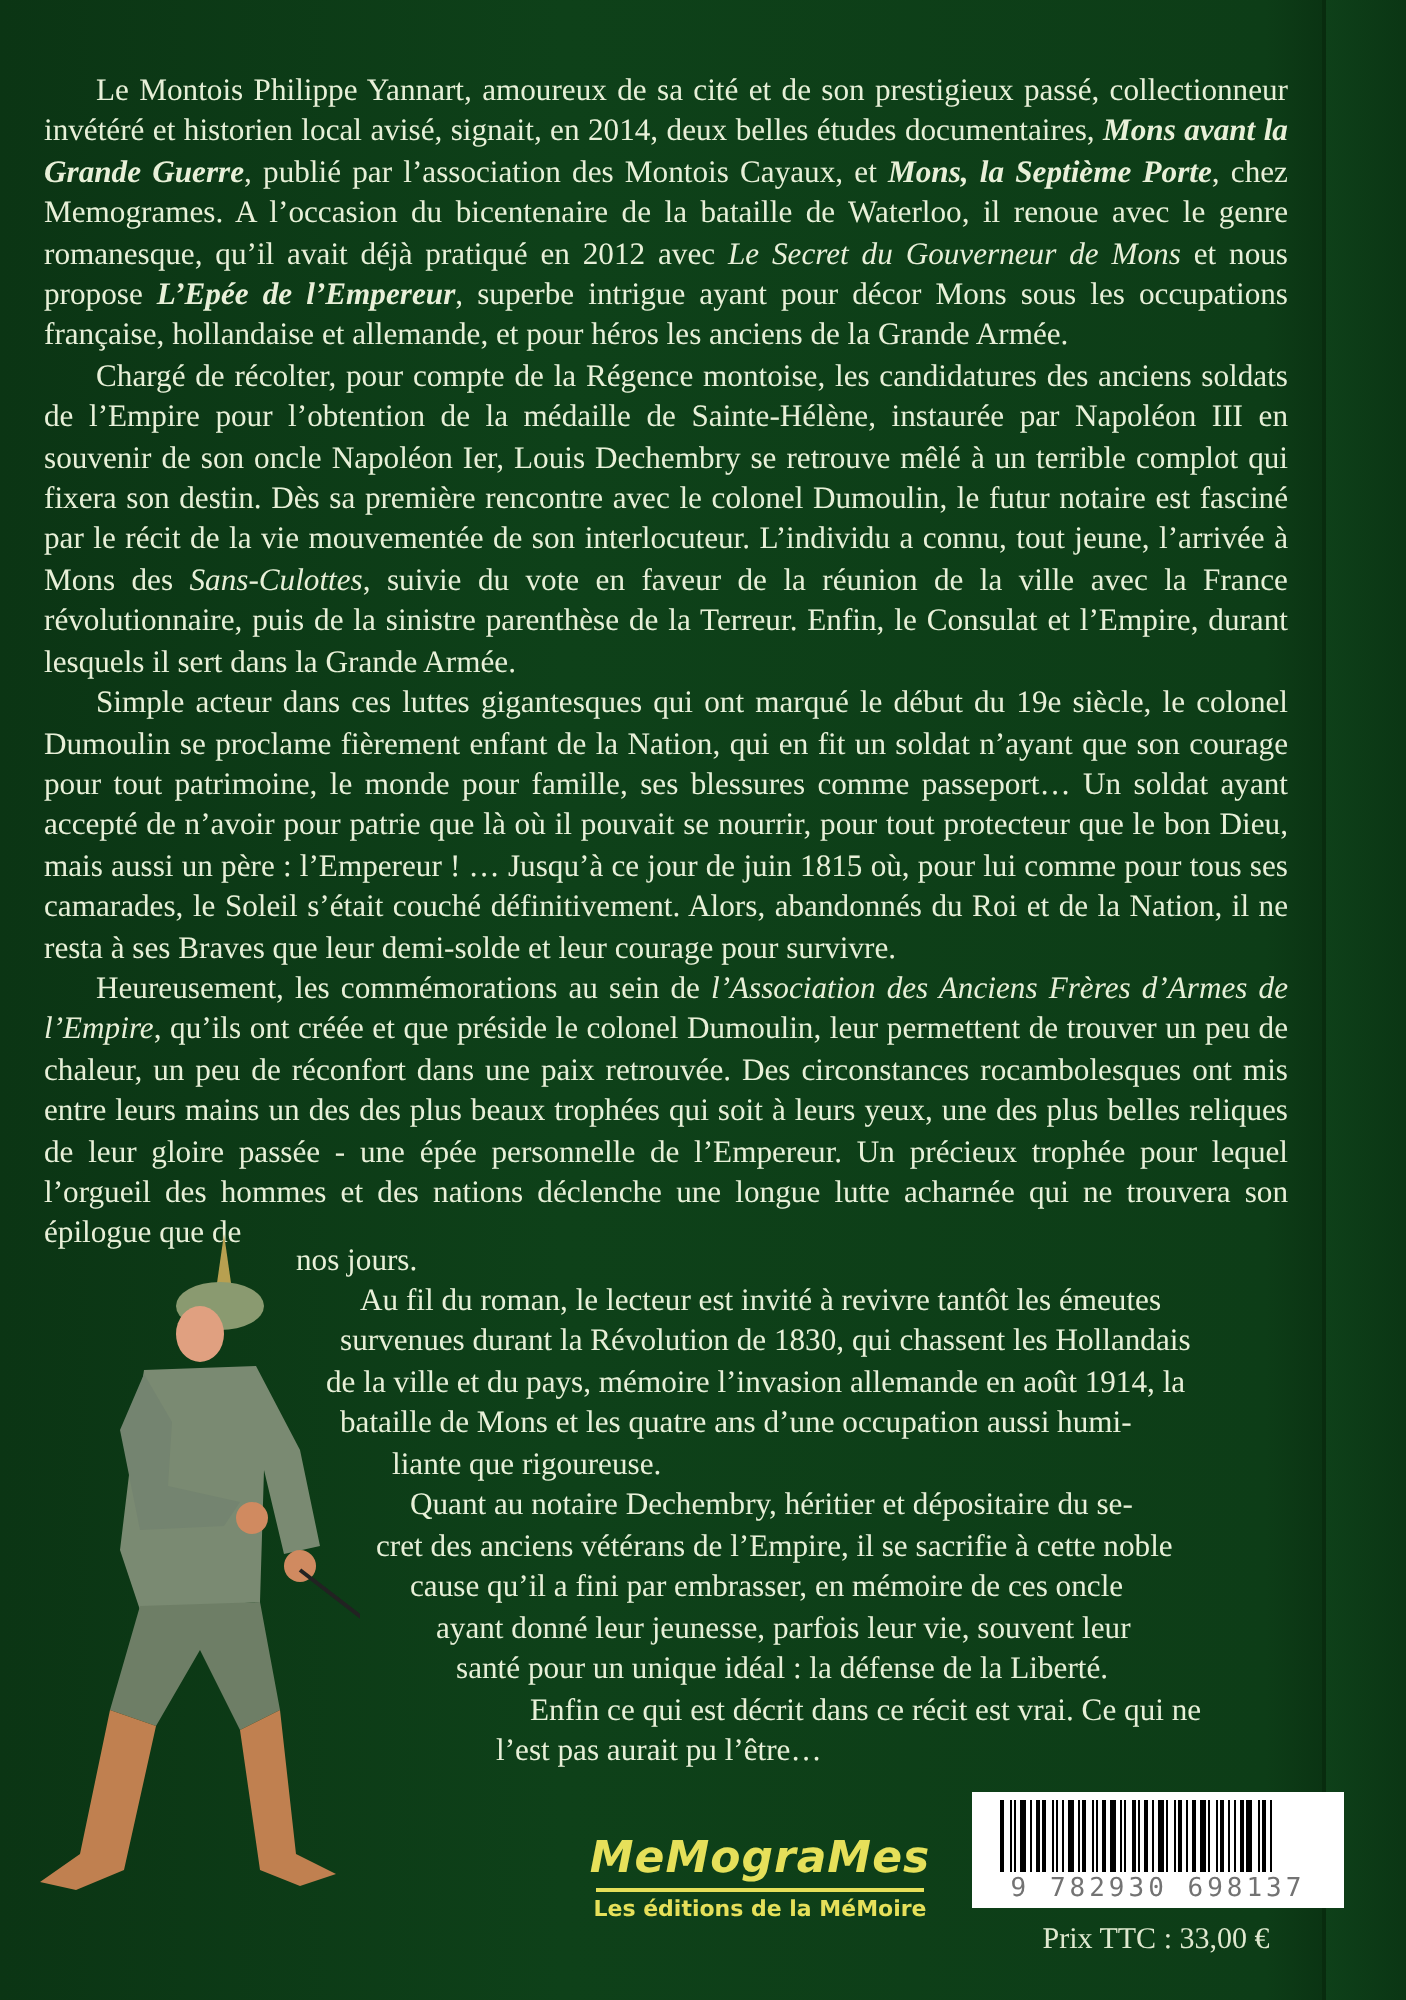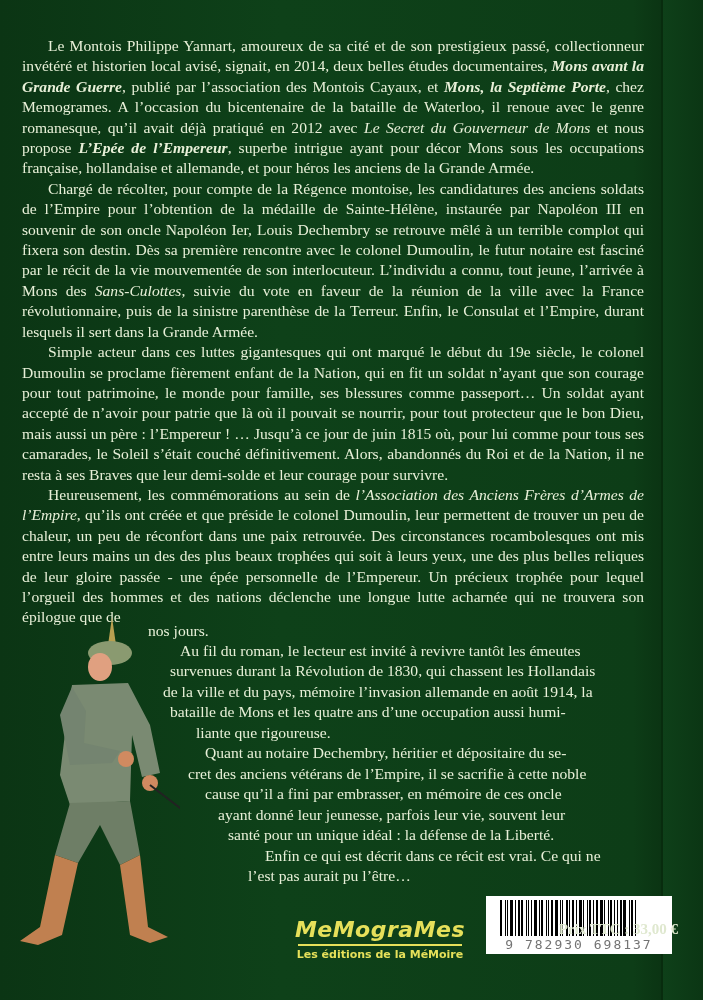--- a/index.html
+++ b/index.html
@@ -13,21 +13,21 @@
   .text p{margin:0;text-indent:26px;}
   .text i{}
   .text b{font-weight:bold;font-style:italic;}
   .narrow{position:absolute;font-size:15.6px;line-height:20.4px;text-align:justify;color:#e8f0d8;}
   .soldier{position:absolute;left:0;top:615px;width:180px;height:370px;}
   .isbn{position:absolute;left:478px;top:876px;width:200px;text-align:center;font-size:16px;color:#dfe8cf;}
   .barcode{position:absolute;left:486px;top:896px;width:186px;height:58px;background:#fff;}
   .barcode .bars{position:absolute;left:14px;top:4px;width:160px;height:36px;display:flex;align-items:flex-start;}
   .barcode .bars span{display:block;height:36px;background:#000;margin-right:1.2px;}
   .barcode .digits{position:absolute;left:0;bottom:2px;width:186px;font-family:"DejaVu Sans Mono",monospace;font-size:13px;color:#737373;letter-spacing:2px;text-align:center;}
-  .price{position:absolute;left:478px;top:921px;width:200px;text-align:right;font-size:15px;color:#dfe8cf;font-weight:bold;}
+  .price{position:absolute;left:478px;top:962px;width:200px;text-align:center;font-size:15px;color:#dfe8cf;}
   .logo{position:absolute;left:255px;top:917px;width:180px;text-align:center;color:#e6e05a;font-family:"DejaVu Sans",sans-serif;margin-left:35px;}
   .logo .name{font-weight:bold;font-size:22px;letter-spacing:0.5px;font-style:italic;}
   .logo .rule{height:2px;background:#e6e05a;margin:2px 8px;}
   .logo .tag{font-size:11px;font-weight:bold;}
 </style>
 </head>
 <body>
 
 <div class="cover">
   <div class="spine-light"></div>

